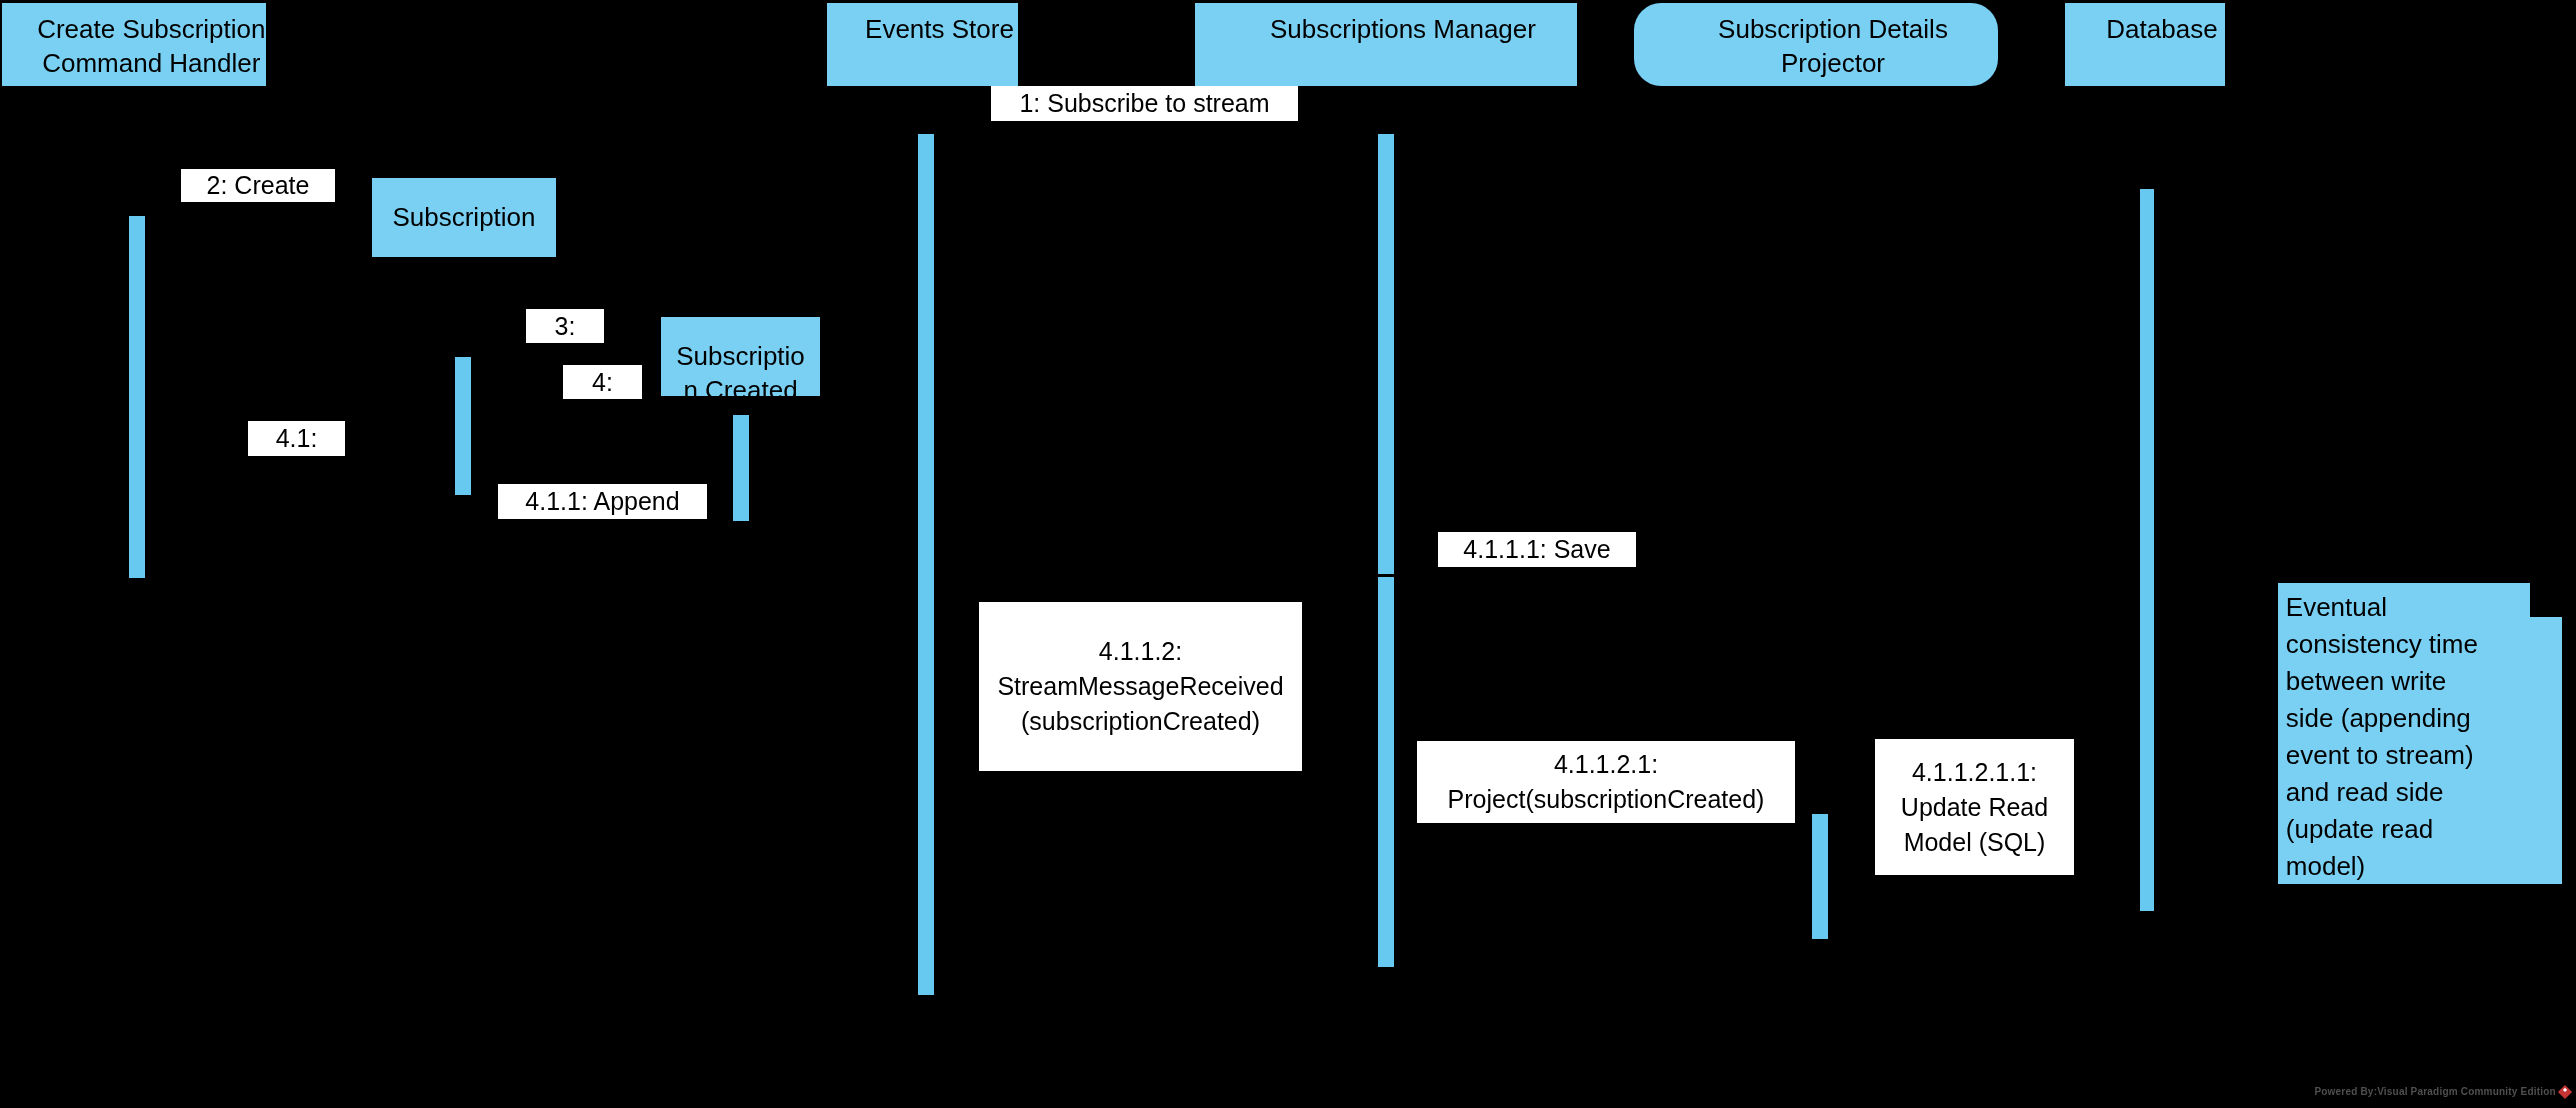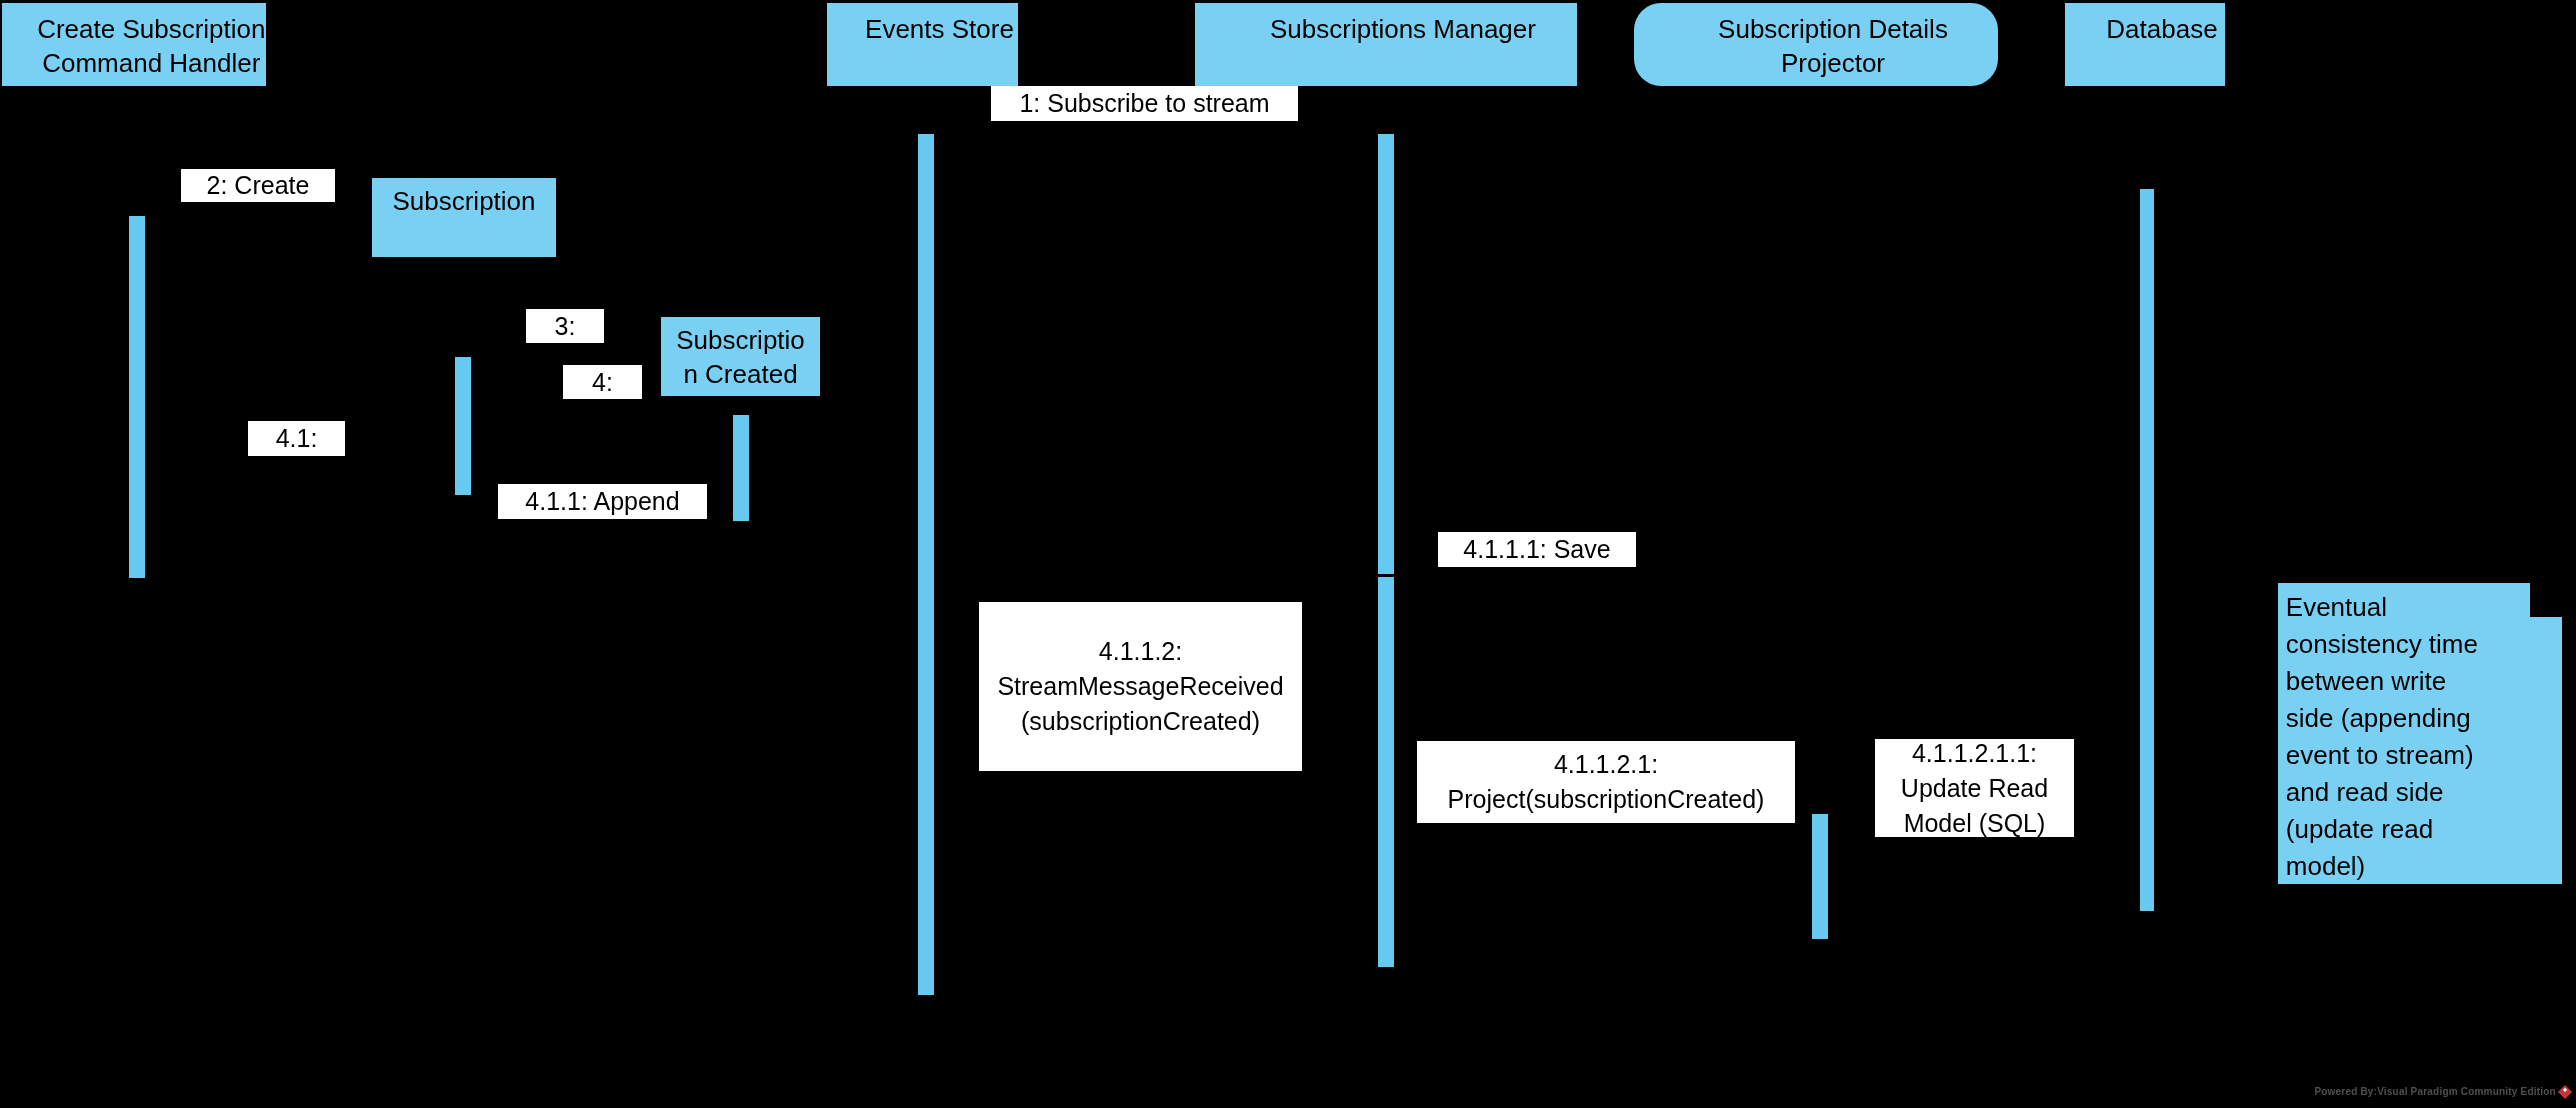--- a/index.html
+++ b/index.html
@@ -21,21 +21,21 @@
     box-sizing:border-box;
     top:3.1px;height:83px;padding-left:34px;
   }
   .object-box{
     position:absolute;
     background:#79D0F3;
     color:#000;
     text-align:center;
     font-size:26px;
     line-height:34px;
-    padding-top:6px;
+    padding-top:22px;
     box-sizing:border-box;
   }
   .activation{
     position:absolute;
     background:#68C9F0;
   }
   .msg{
     position:absolute;
     background:#FFFFFF;
     color:#000;
@@ -149,21 +149,21 @@
   </div>
   <div class="msg" style="left:979px;top:602px;width:323px;height:169px;">
     <div>4.1.1.2:</div>
     <div>StreamMessageReceived</div>
     <div>(subscriptionCreated)</div>
   </div>
   <div class="msg" style="left:1417px;top:741px;width:378px;height:82px;">
     <div>4.1.1.2.1:</div>
     <div>Project(subscriptionCreated)</div>
   </div>
-  <div class="msg" style="left:1875px;top:739px;width:199px;height:98px;">
+  <div class="msg" style="left:1875px;top:739px;width:199px;height:136px;">
     <div>4.1.1.2.1.1:</div>
     <div>Update Read</div>
     <div>Model (SQL)</div>
   </div>
 
   <div class="note">
     <div>Eventual</div>
     <div>consistency time</div>
     <div>between write</div>
     <div>side (appending</div>

